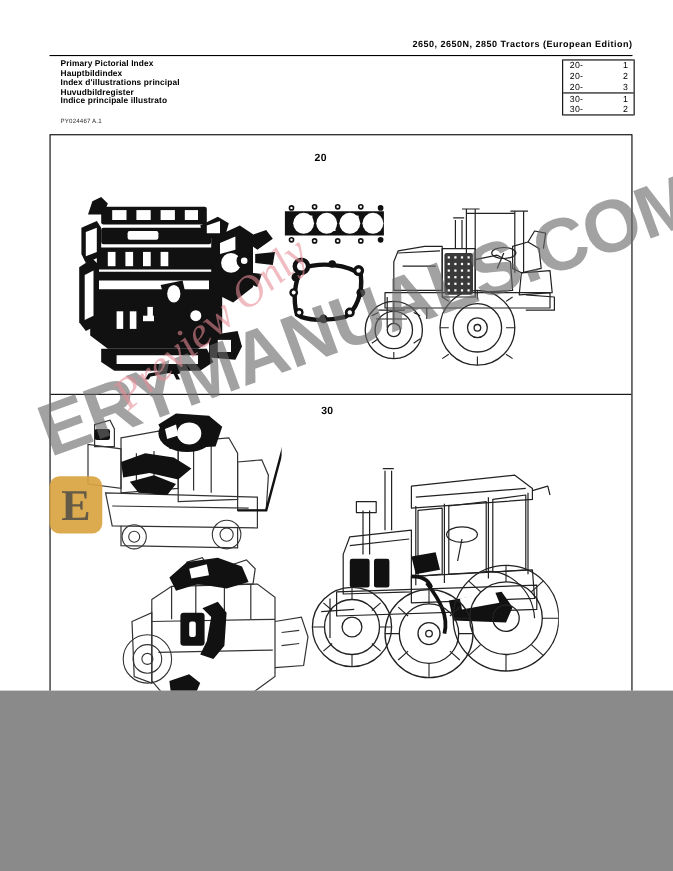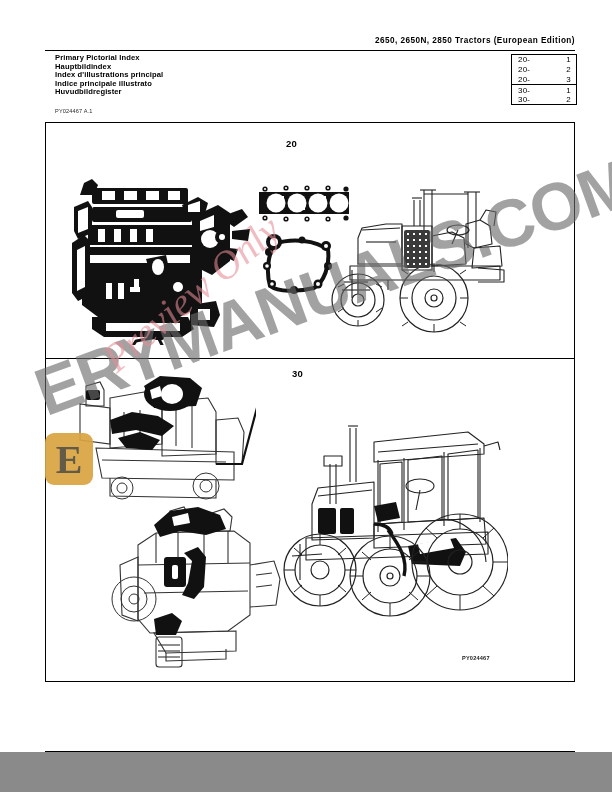--- a/index.html
+++ b/index.html
@@ -4,21 +4,21 @@
 <title>Parts Catalog Page</title>
 <style>
   html, body {
     margin: 0;
     padding: 0;
     background: #8a8a8a;
   }
   .page {
     position: relative;
     width: 612px;
-    height: 752px;
+    height: 628px;
     background: #ffffff;
     margin: 0 auto;
     overflow: hidden;
     font-family: "Liberation Sans", sans-serif;
     color: #000000;
   }
 
   
   .header-title {
     position: absolute;
@@ -230,22 +230,22 @@
 
 <div class="page">
 
   <div class="header-title">2650, 2650N, 2850 Tractors (European Edition)</div>
   <div class="header-rule"></div>
 
   <div class="index-titles">
     <div>Primary Pictorial Index</div>
     <div>Hauptbildindex</div>
     <div>Index d'illustrations principal</div>
+    <div>Huvudbildregister</div>
     <div>Indice principale illustrato</div>
-    <div>Huvudbildregister</div>
   </div>
 
   <div class="fig-ref-top">PY024467 A.1</div>
 
   <div class="index-table">
     <div class="idx-row top-line">
       <span class="idx-sec">20-</span>
       <span class="idx-num">1</span>
     </div>
     <div class="idx-row">

